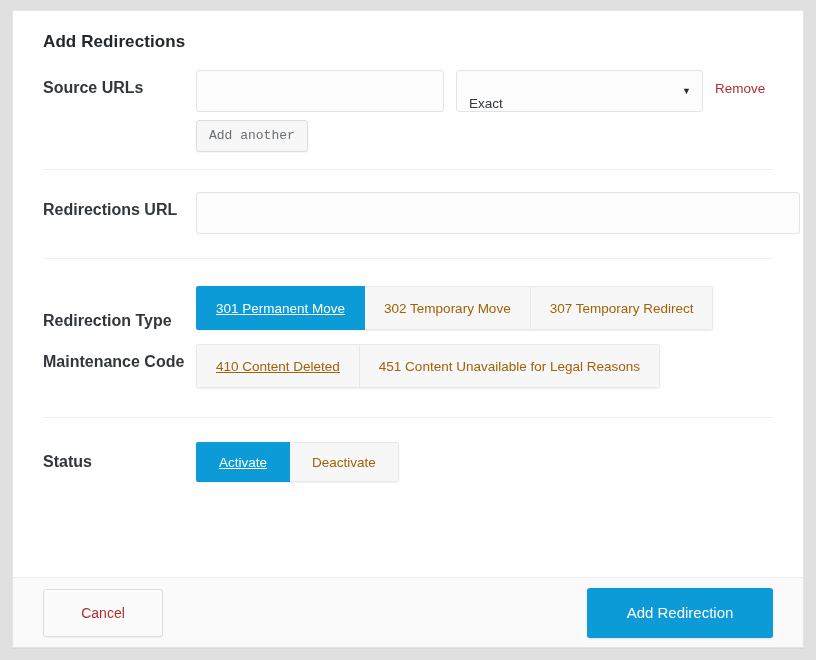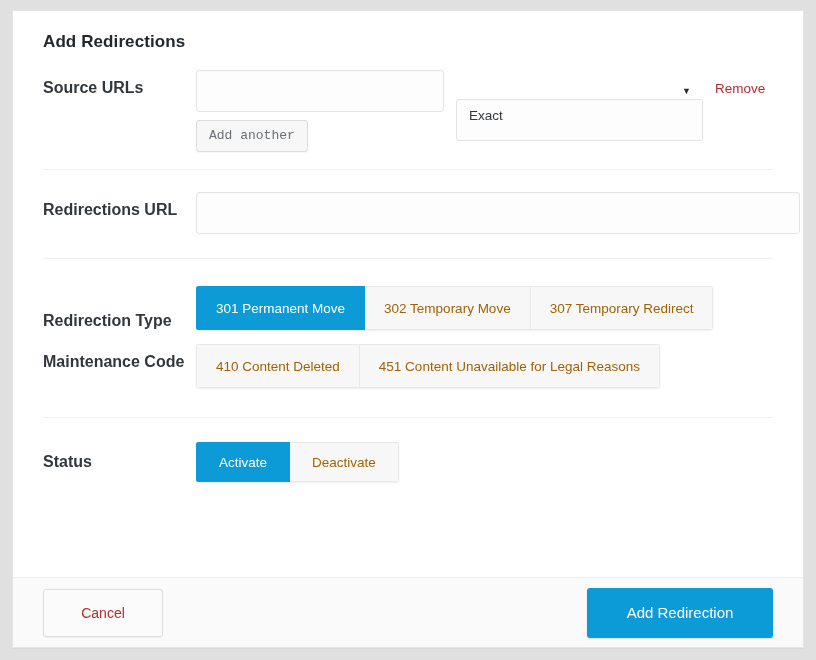--- a/index.html
+++ b/index.html
@@ -95,26 +95,25 @@
     height: 42px;
   }
   .select-box {
     width: 100%;
     height: 42px;
     border: 1px solid #e4e4e4;
     border-radius: 3px;
     background: #fdfdfd;
     box-sizing: border-box;
     display: flex;
-    align-items: flex-start;
-    padding: 8px 12px;
+    align-items: flex-end;
+    padding: 0 12px;
     font-size: 13.5px;
     color: #32373c;
     box-shadow: inset 0 1px 2px rgba(0,0,0,.02);
-    margin-top: 29px;
   }
   .select-caret {
     position: absolute;
     right: 12px;
     top: 50%;
     transform: translateY(-50%);
     font-size: 9px;
     color: #2b2b2b;
     line-height: 1;
   }
@@ -155,21 +154,21 @@
     color: #a16207;
     font-size: 13.5px;
     font-family: "Liberation Sans", sans-serif;
     padding: 0 19px;
     height: 44px;
     line-height: 44px;
     cursor: pointer;
     white-space: nowrap;
     box-sizing: border-box;
   }
-  .seg:first-child { border-left-width: 1px; }
+  .seg:first-child { border-left-width: 1px; text-decoration: underline; }
   .seg.active {
     background: #0d9bd7;
     border-color: #0d9bd7;
     color: #ffffff;
   }
   .seg-sm {
     height: 40px;
     line-height: 40px;
     padding: 0 22px;
   }

